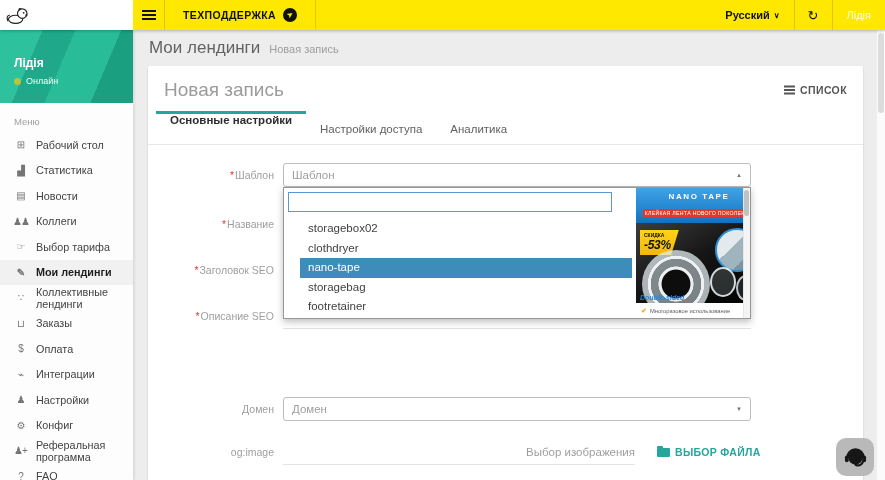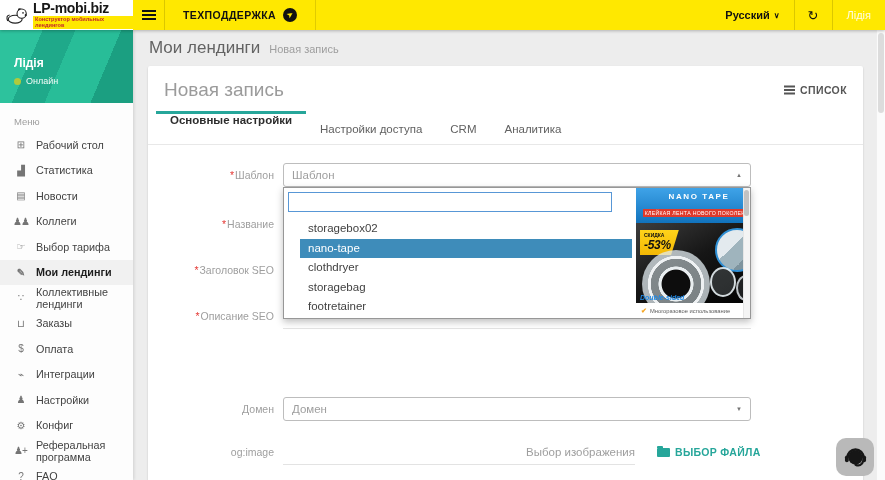--- a/index.html
+++ b/index.html
@@ -130,24 +130,20 @@
 <div class="topbar">
   <div class="logo-box">
     <svg viewBox="0 0 26 20" width="25" height="19">
       <path d="M3 16 Q0.5 10 5 9.5" stroke="#222" fill="none" stroke-width="1.2"></path>
       <ellipse cx="11" cy="14" rx="7.5" ry="4.3" fill="#fff" stroke="#222" stroke-width="1.2"></ellipse>
       <circle cx="18" cy="8" r="5" fill="#fff" stroke="#222" stroke-width="1.2"></circle>
       <path d="M14.5 5 Q13 1 17.5 2.5 Z" fill="#222"></path>
       <circle cx="19.5" cy="7.2" r="0.9" fill="#222"></circle>
       <circle cx="22.4" cy="9.6" r="1.1" fill="#222"></circle>
     </svg>
-    <div class="logo-text">
-      <span class="logo-title">LP-mobi.biz</span>
-      <span class="logo-sub">Конструктор мобильных лендингов</span>
-    </div>
   </div>
   <div class="tb-right">
     <div class="tb-btn hamburger">
       <span class="bars"></span>
     </div>
     <div class="tb-btn support">
       <span>ТЕХПОДДЕРЖКА</span>
       <span class="tg-circle">
         <span class="tg-glyph">➤</span>
       </span>
@@ -246,42 +242,41 @@
       <span class="card-title">Новая запись</span>
       <span class="list-btn">
         <span class="list-icon"></span>
         <span>СПИСОК</span>
       </span>
     </div>
 
     <div class="tabs">
       <div class="tab active">Основные настройки</div>
       <div class="tab">Настройки доступа</div>
-      <div class="tab">CRM</div>
       <div class="tab">Аналитика</div>
     </div>
 
     <div class="form">
 
       <div class="frow">
         <div class="label-col">
           <span class="star">*</span><span>Шаблон</span>
         </div>
         <div class="control-col">
           <div class="select-box">
             <span class="sb-placeholder">Шаблон</span>
             <span class="sb-caret">▲</span>
           </div>
 
           <div class="dd-panel">
             <input class="dd-search" autofocus="" value="" style="">
             <div class="dd-options">
               <div class="dd-opt">storagebox02</div>
+              <div class="dd-opt">clothdryer</div>
               <div class="dd-opt selected">nano-tape</div>
-              <div class="dd-opt">clothdryer</div>
               <div class="dd-opt">storagebag</div>
               <div class="dd-opt">footretainer</div>
               <div class="dd-opt">springclothes</div>
             </div>
 
             <div class="dd-preview">
               <div class="pv-head">
                 <div class="pv-title">NANO TAPE</div>
                 <span class="pv-sub">КЛЕЙКАЯ ЛЕНТА НОВОГО ПОКОЛЕНИЯ</span>
               </div>

